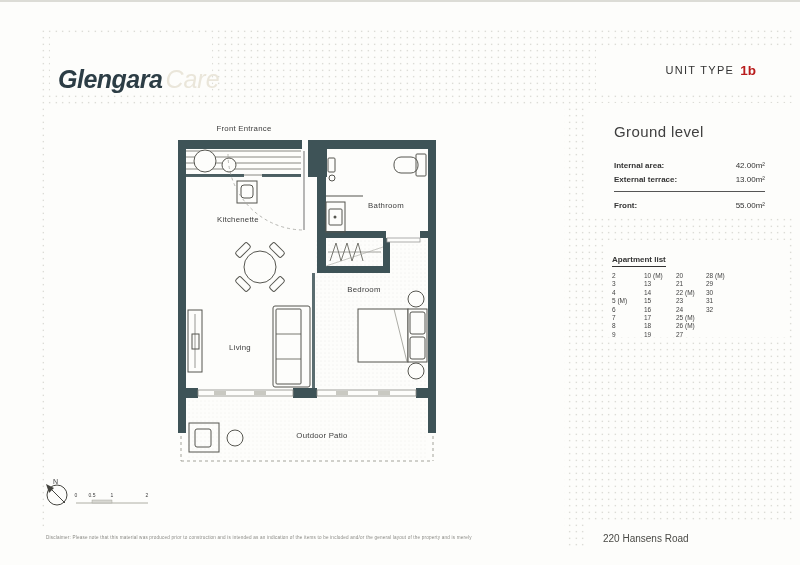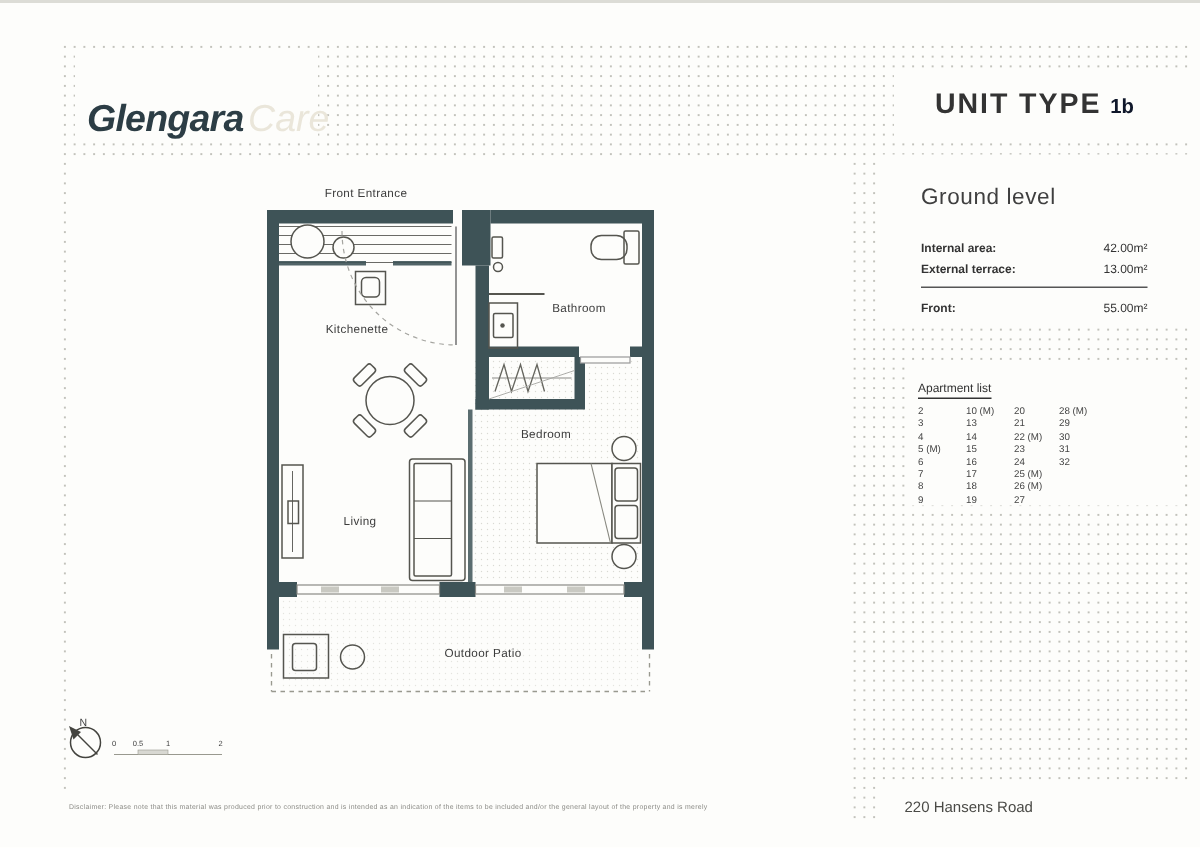--- a/index.html
+++ b/index.html
@@ -10,39 +10,39 @@
         background-image:radial-gradient(circle, var(--dots,#c2c2bb) 0.7px, transparent 0.95px);
         background-size:6.5px 6.5px;}
   .panel{position:absolute;background:#fdfdfb;}
   .logo-panel{left:50px;top:36px;width:162px;height:58px;display:flex;align-items:flex-end;}
   .logo-primary{font-size:25px;font-weight:bold;font-style:italic;color:var(--logo_primary,#2c3d45);
         letter-spacing:-0.5px;padding-left:8px;}
   .logo-secondary{font-size:25px;font-weight:normal;font-style:italic;color:var(--logo_muted,#eae6da);
         margin-left:3px;}
   .unit-panel{left:596px;top:46px;width:202px;height:48px;display:flex;align-items:center;
         justify-content:flex-end;padding-right:42px;box-sizing:border-box;}
-  .unit-label{font-size:19px;font-weight:bold;color:#333;letter-spacing:1.3px;}
-  .unit-value{font-size:13.5px;font-weight:bold;color:#0f172a;margin-left:6px;}
+  .unit-label{font-size:11px;font-weight:normal;color:#333;letter-spacing:1.3px;}
+  .unit-value{font-size:13.5px;font-weight:bold;color:#b91c1c;margin-left:6px;}
   .plan-panel{left:44px;top:104px;width:520px;height:424px;}
   .plan-svg{position:absolute;left:40px;top:104px;width:542px;height:422px;}
   .plan-svg text{font-family:"Liberation Sans",sans-serif;fill:#3c3c3c;}
   .room-label{font-size:7.8px;letter-spacing:0.25px;}
   .wall{fill:var(--wall,#3e5357);}
   .thin{stroke:#6a6a66;stroke-width:0.8;fill:none;}
   .furn{stroke:#55554f;stroke-width:1;fill:#fdfdfb;}
   .furn-o{stroke:#55554f;stroke-width:1;fill:none;}
 
   .card{box-sizing:border-box;}
   .ground-card{left:585px;top:103px;width:211px;height:113px;padding:20px 31px 0 29px;}
   .card-title{font-size:15px;color:#3f3f3f;letter-spacing:0.4px;margin-bottom:21px;}
   .area-row{display:flex;justify-content:space-between;font-size:8px;color:#333;margin-bottom:5px;}
   .area-label{font-weight:bold;}
   .divider{border-top:1px solid #555;margin:7px 0 9px 0;}
   .apt-card{left:605px;top:240px;width:182px;height:97px;padding:8px 0 0 7px;}
-  .apt-title{font-size:8px;font-weight:normal;color:#333;border-bottom:1px solid #333;
+  .apt-title{font-size:8px;font-weight:bold;color:#333;border-bottom:1px solid #333;
         padding-bottom:2px;display:inline-block;margin-bottom:5px;}
   .apt-grid{display:flex;}
   .apt-col{display:flex;flex-direction:column;}
   .apt-col:nth-child(1){width:32px;}
   .apt-col:nth-child(2){width:32px;}
   .apt-col:nth-child(3){width:30px;}
   .apt-col:nth-child(4){width:50px;}
   .apt-item{font-size:6.5px;line-height:8.4px;color:#444;}
 
   .footer-strip{left:40px;top:529px;width:527px;height:17px;display:flex;align-items:center;}

